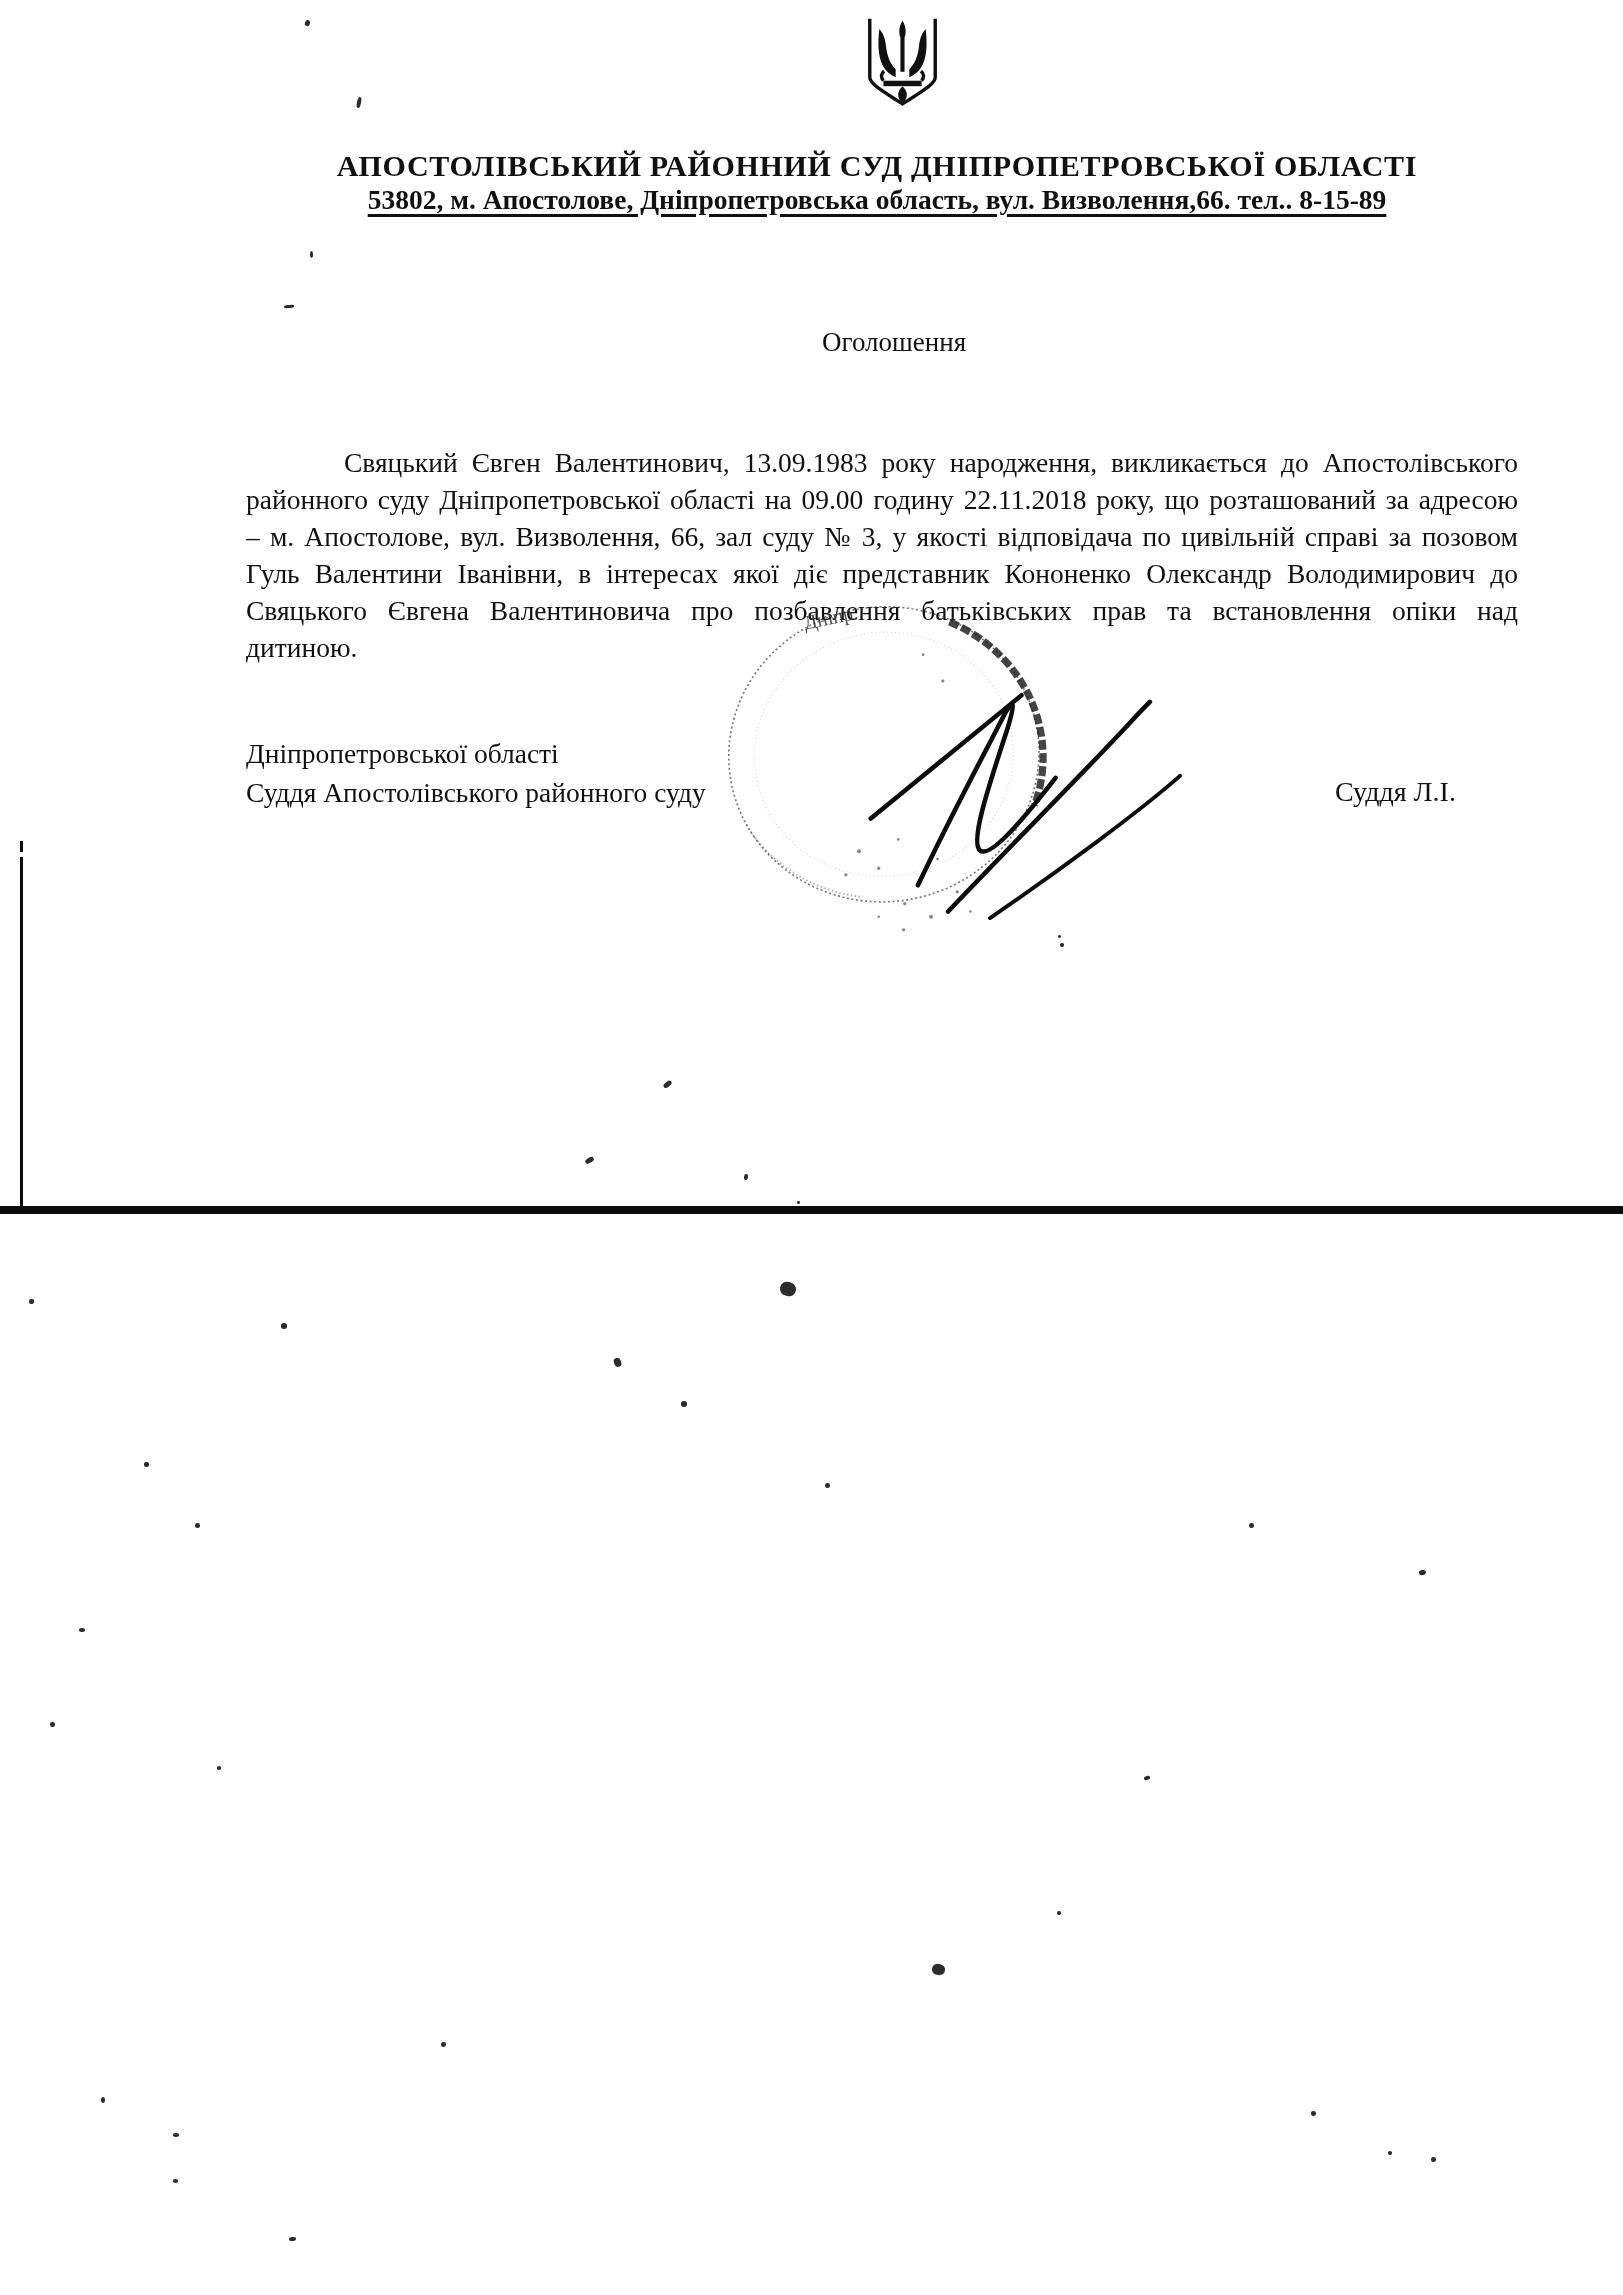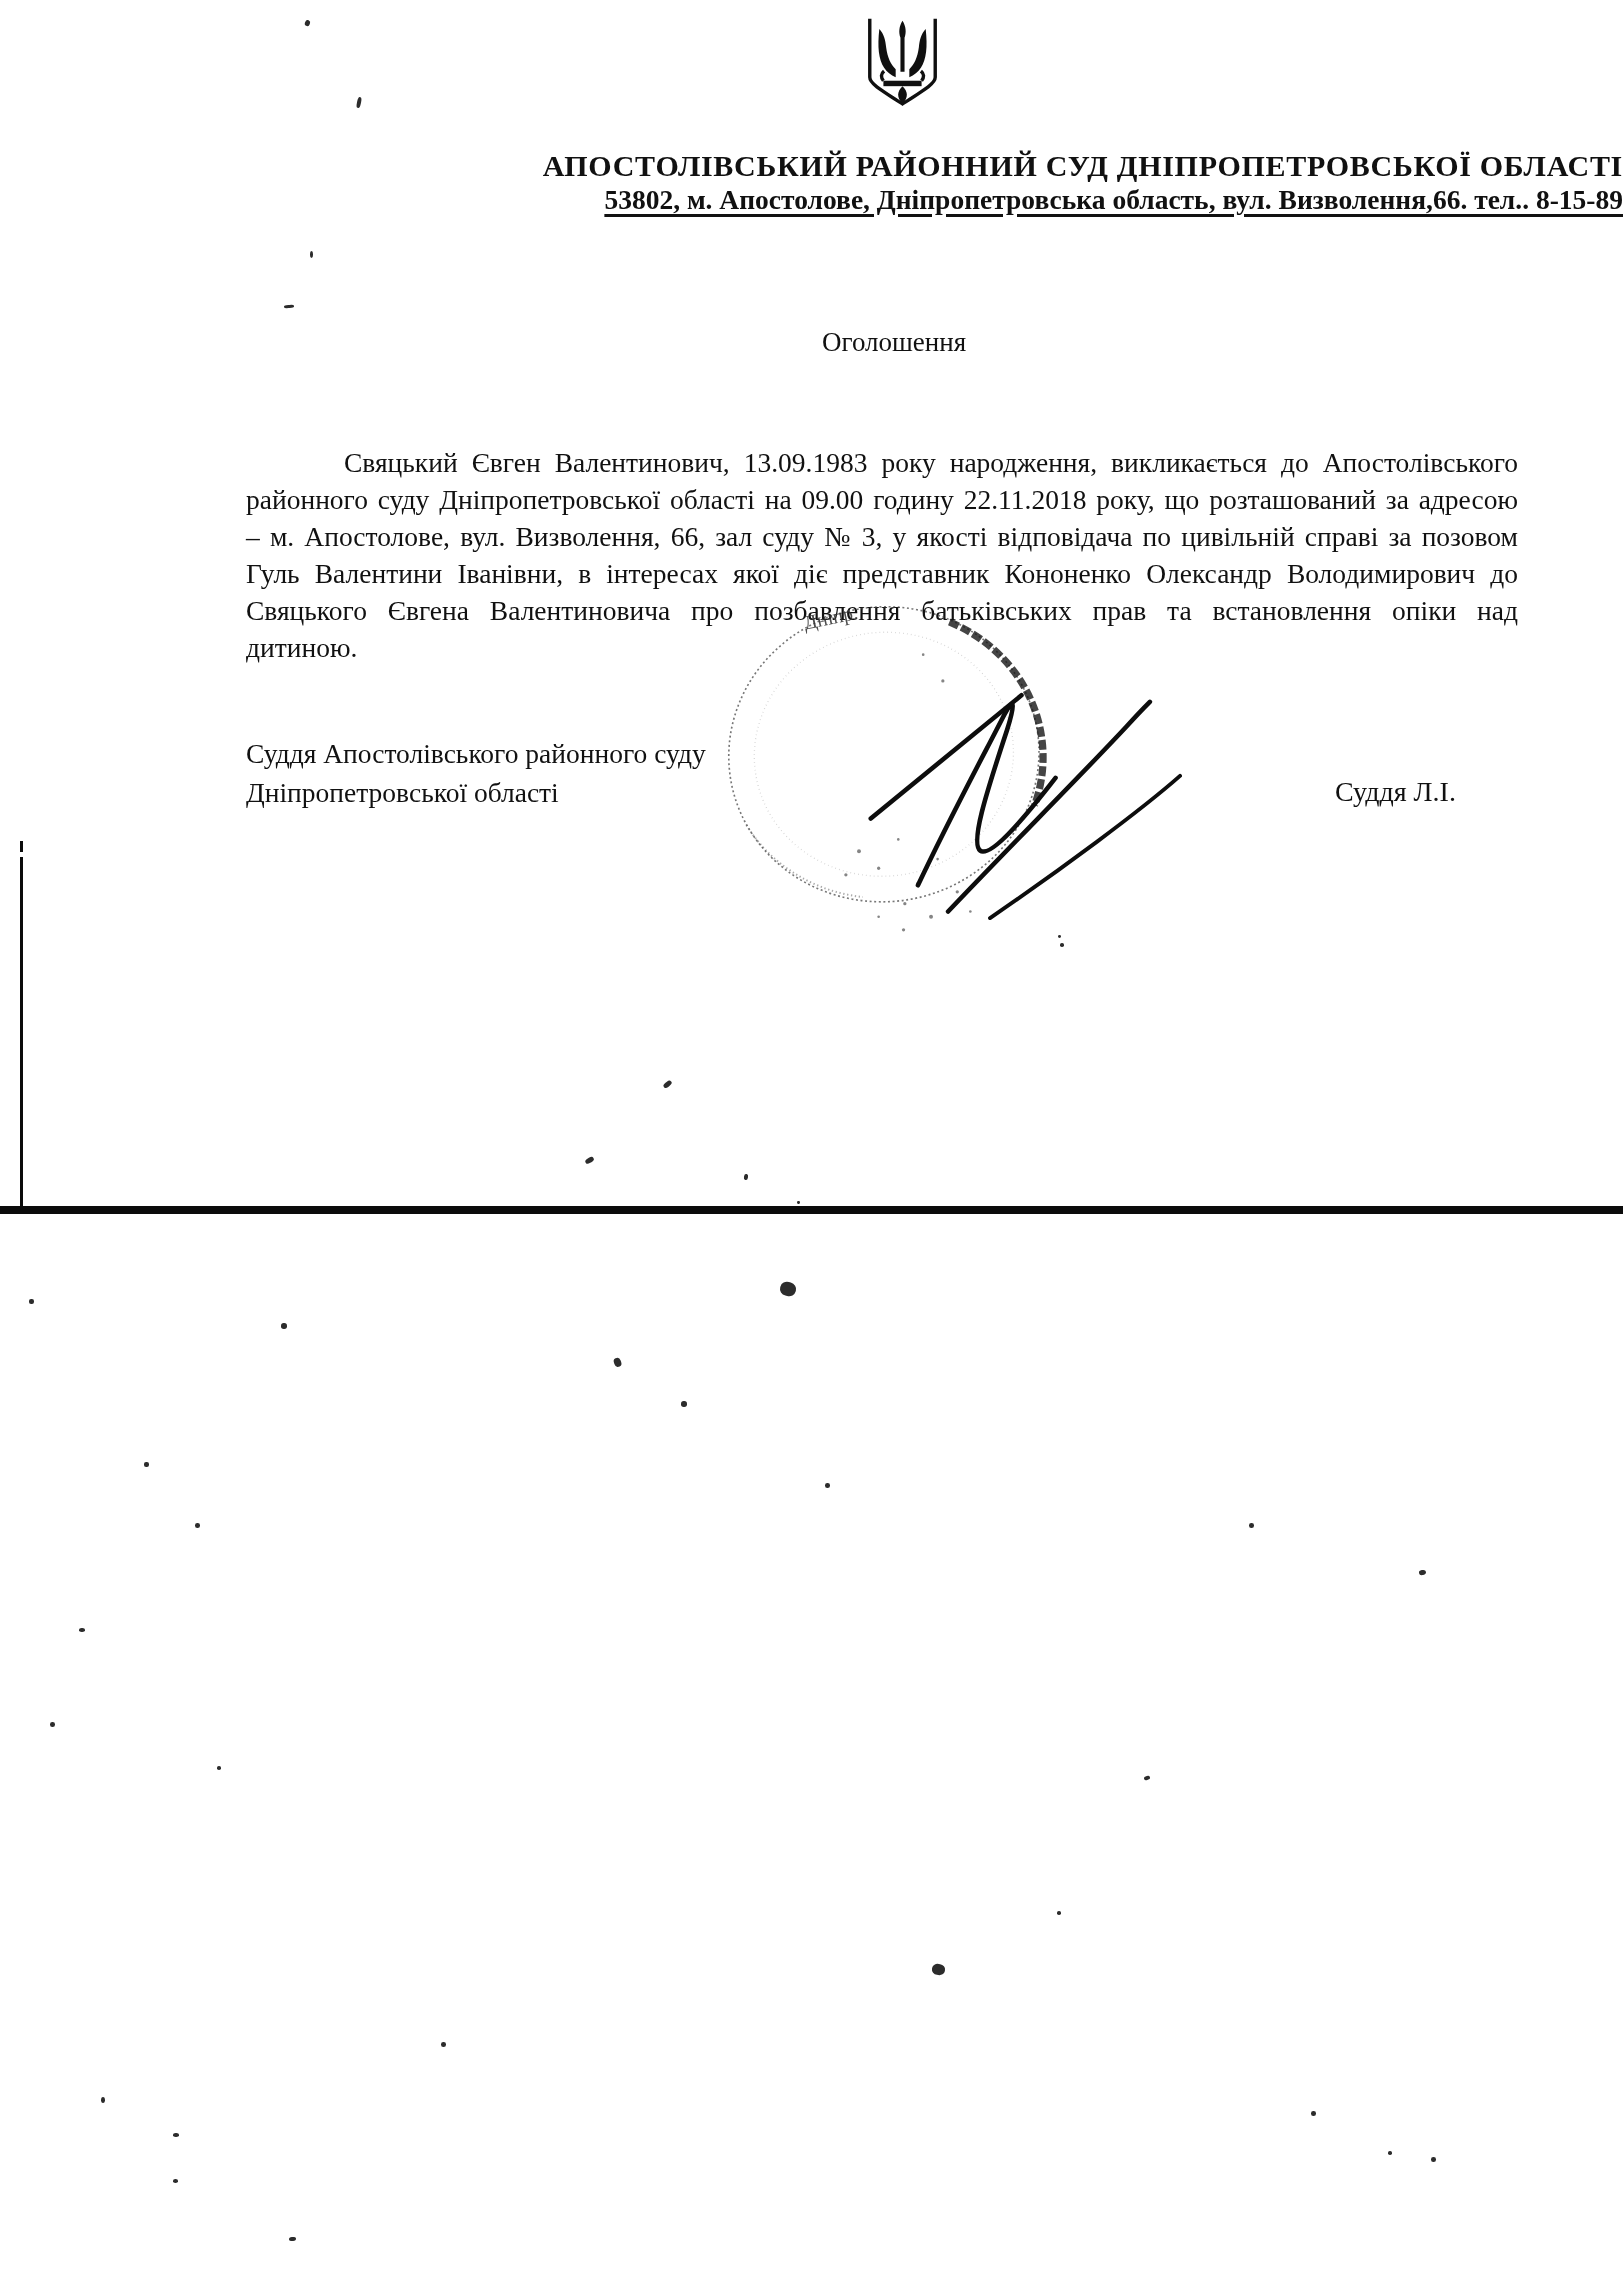--- a/index.html
+++ b/index.html
@@ -7,21 +7,21 @@
     position:relative;
     width:1623px;height:2295px;
     background:#ffffff;
     font-family:"Liberation Serif", serif;
     color:#111111;
     overflow:hidden;
   }
   .abs{position:absolute;}
   .header-block{
     left:131px;top:149px;width:1492px;
-    text-align:right;
+    text-align:center;
     font-weight:bold;
   }
   .court-name{
     font-size:30px;
     letter-spacing:0.7px;
     line-height:34px;
     white-space:nowrap;
   }
   .court-address{
     font-size:27.5px;
@@ -95,22 +95,22 @@
   <div class="abs header-block">
     <div class="court-name">АПОСТОЛІВСЬКИЙ РАЙОННИЙ СУД ДНІПРОПЕТРОВСЬКОЇ ОБЛАСТІ</div>
     <div class="court-address">53802, м. Апостолове, Дніпропетровська область, вул. Визволення,66. тел.. 8-15-89</div>
   </div>
 
   <div class="abs doc-title">Оголошення</div>
 
   <div class="abs body-par">Свяцький Євген Валентинович, 13.09.1983 року народження, викликається до Апостолівського районного суду Дніпропетровської області на 09.00 годину 22.11.2018 року, що розташований за адресою – м. Апостолове, вул. Визволення, 66, зал суду № 3, у якості відповідача по цивільній справі за позовом Гуль Валентини Іванівни, в інтересах якої діє представник Кононенко Олександр Володимирович до Свяцького Євгена Валентиновича про позбавлення батьківських прав та встановлення опіки над дитиною.</div>
 
   <div class="abs sig-role">
+    <div>Дніпропетровської області</div>
     <div>Суддя Апостолівського районного суду</div>
-    <div>Дніпропетровської області</div>
   </div>
   <div class="abs sig-name">Суддя Л.І.</div>
 
   <svg class="abs stamp-svg" width="511" height="367" viewBox="0 0 780 560" aria-hidden="true">
 
     <g>
       <ellipse cx="270" cy="272" rx="237" ry="225" transform="rotate(-8 270 272)" fill="none" stroke="#4a4a4a" stroke-width="2.5" stroke-dasharray="3 4" opacity="0.75"></ellipse>
       <ellipse cx="270" cy="272" rx="198" ry="186" transform="rotate(-8 270 272)" fill="none" stroke="#6a6a6a" stroke-width="2" stroke-dasharray="1 5" opacity="0.35"></ellipse>
       <path d="M370 70 A237 225 0 0 1 500 350" fill="none" stroke="#161616" stroke-width="11" stroke-dasharray="15 5" opacity="0.8"></path>
       <path d="M60 380 A237 225 0 0 0 238 490" fill="none" stroke="#555555" stroke-width="3" stroke-dasharray="2 4" opacity="0.5"></path>

